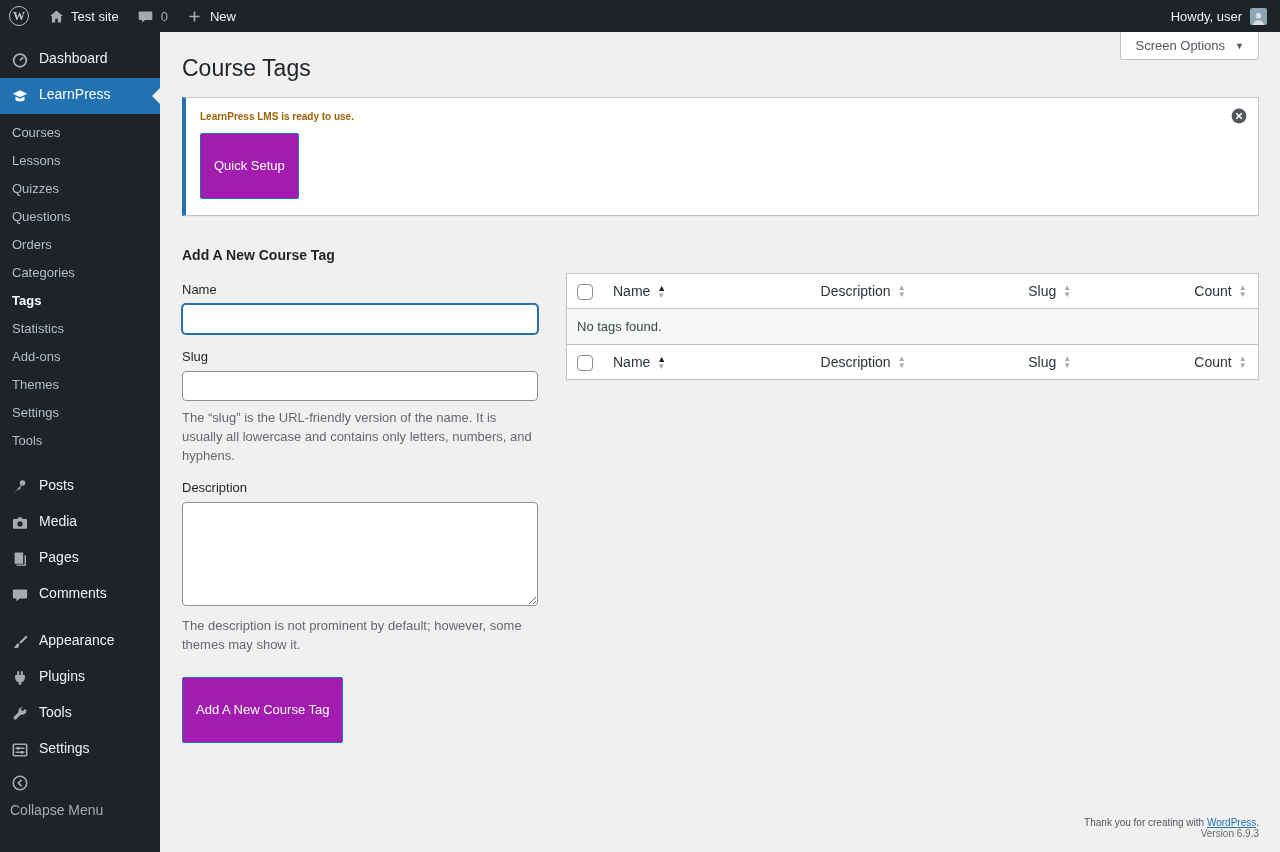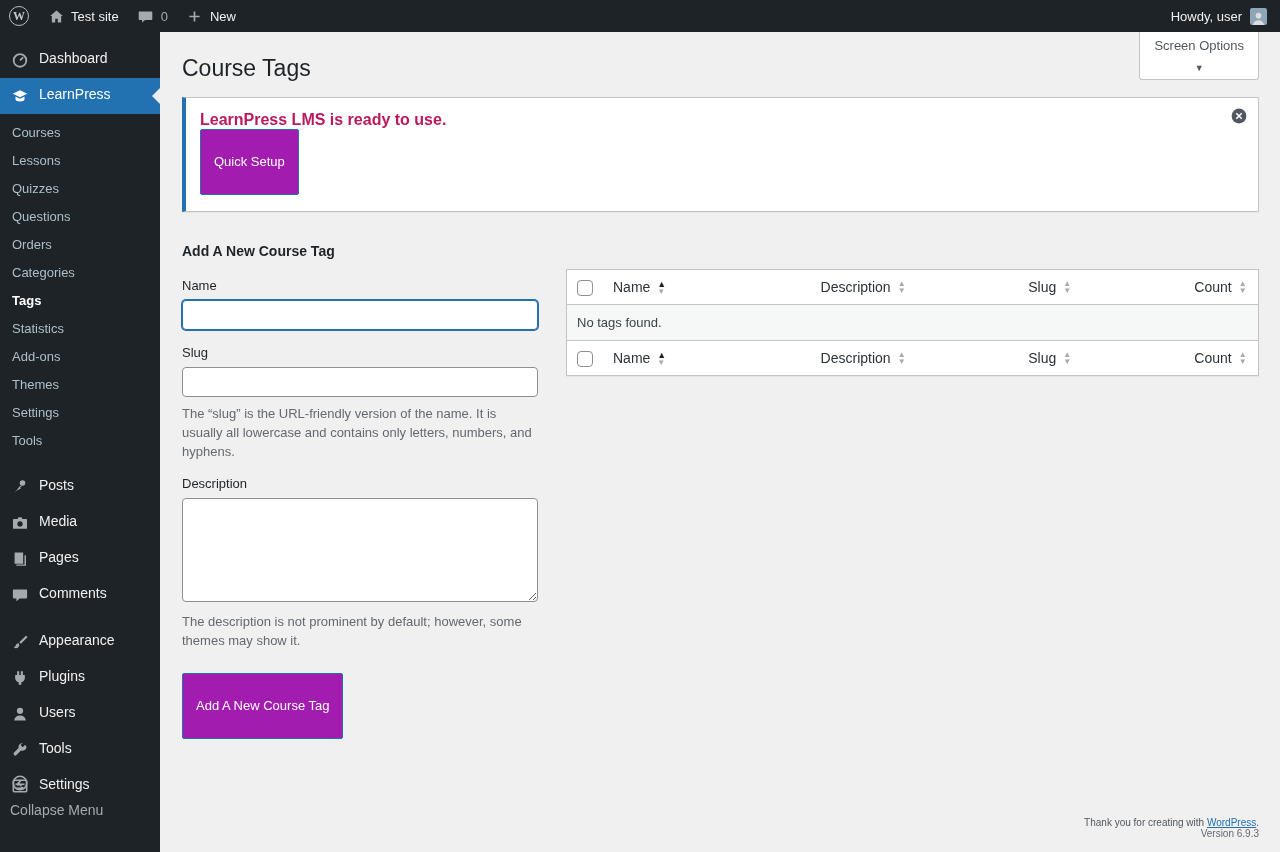--- a/index.html
+++ b/index.html
@@ -58,32 +58,32 @@
   .collapse-item .label { color: #a7aaad; }
 
   
   .content { position: absolute; top: 32px; left: 160px; right: 0; bottom: 0; background: #f0f0f1; }
   .content-inner { padding: 0 21px 0 22px; position: relative; height: 100%; }
   .screen-options {
     position: absolute; top: 0; right: 21px;
     background: #fff; border: 1px solid #c3c4c7; border-top: none;
     border-radius: 0 0 3px 3px;
     padding: 6px 14px; font-size: 13px; color: #50575e;
-    display: flex; align-items: center; gap: 10px; cursor: pointer; flex-direction: column;
+    display: flex; align-items: center; gap: 10px; cursor: pointer;
   }
   .so-arrow { font-size: 9px; color: #50575e; }
   h1.page-title { font-size: 23px; font-weight: 400; color: #1d2327; padding: 22px 0 4px; line-height: 29px; }
 
   .notice {
     margin-top: 10px; background: #fff; position: relative;
     border: 1px solid #c3c4c7; border-left: 4px solid #2271b1;
     box-shadow: 0 1px 1px rgba(0,0,0,.04);
     padding: 13px 44px 16px 14px;
   }
-  .notice-text { font-weight: 700; font-size: 16px; color: #be185d; }
+  .notice-text { font-weight: 700; font-size: 10px; color: #a16207; margin-bottom: 11px; }
   .dismiss { position: absolute; top: 9px; right: 10px; width: 18px; height: 18px; cursor: pointer; }
   .dismiss svg { width: 18px; height: 18px; }
 
   .btn-primary {
     background: #a21caf; border: 1px solid #2271b1; color: #fff;
     border-radius: 2px; padding: 24px 13px; font-size: 13px; line-height: 16px;
     font-family: "Liberation Sans", sans-serif; cursor: pointer;
   }
 
   .columns { display: flex; align-items: flex-start; margin-top: 31px; }
@@ -271,29 +271,20 @@
     <span class="micon">
       <svg viewBox="0 0 20 20" fill="currentColor">
           <path d="M6.8 2.5v4.2H4.6v3.2c0 2.4 1.6 4.2 3.9 4.7v3h3v-3c2.3-.5 3.9-2.3 3.9-4.7V6.7h-2.2V2.5h-2.3v4.2H9.1V2.5z"></path>
         </svg>
     </span>
     <span>Plugins</span>
   </div>
   <div class="menu-item">
     <span class="micon">
       <svg viewBox="0 0 20 20" fill="currentColor">
-          <circle cx="10" cy="6.5" r="3.5"></circle>
-          <path d="M3.5 17.2c.5-3.4 3-5.4 6.5-5.4s6 2 6.5 5.4z"></path>
-        </svg>
-    </span>
-    <span>Users</span>
-  </div>
-  <div class="menu-item">
-    <span class="micon">
-      <svg viewBox="0 0 20 20" fill="currentColor">
           <path d="M17.2 6.3a4.6 4.6 0 01-6.1 4.3l-5 5a1.9 1.9 0 11-2.7-2.7l5-5A4.6 4.6 0 0113 2.1L10.6 4.5l2.4 2.4 2.4-2.4c.9.5 1.6 1 1.8 1.8z"></path>
         </svg>
     </span>
     <span>Tools</span>
   </div>
   <div class="menu-item">
     <span class="micon">
       <svg viewBox="0 0 20 20">
           <rect x="2.6" y="3.6" width="14.8" height="12.8" rx="1" fill="none" stroke="currentColor" stroke-width="1.8"></rect>
           <path d="M5 8h10M5 12.5h10" stroke="currentColor" stroke-width="1.6"></path>

